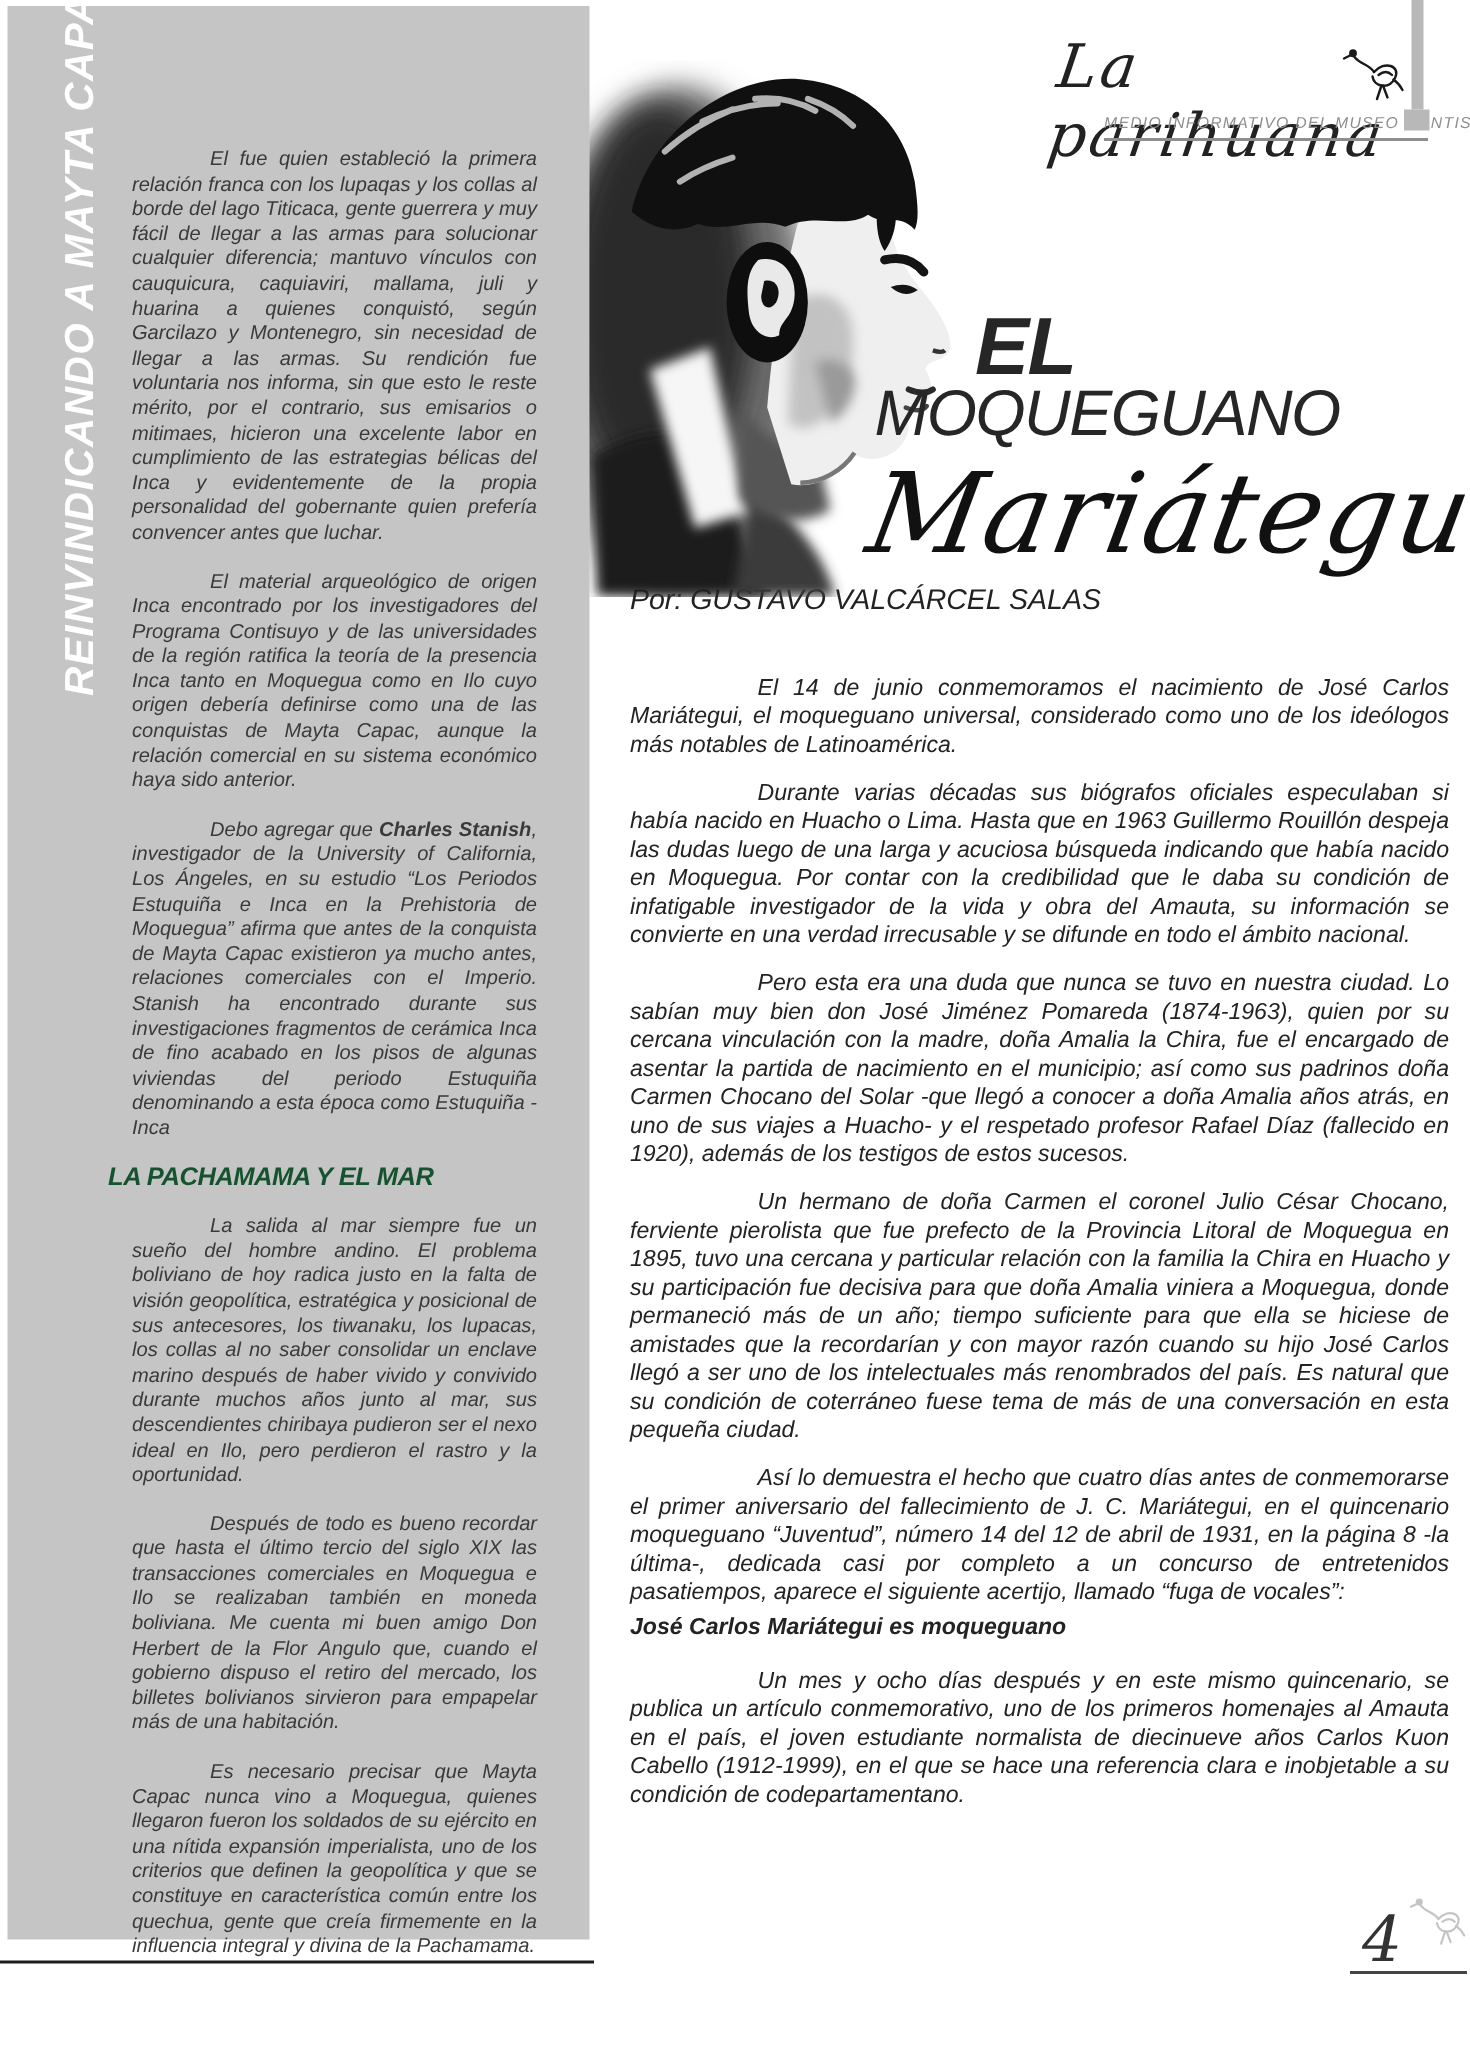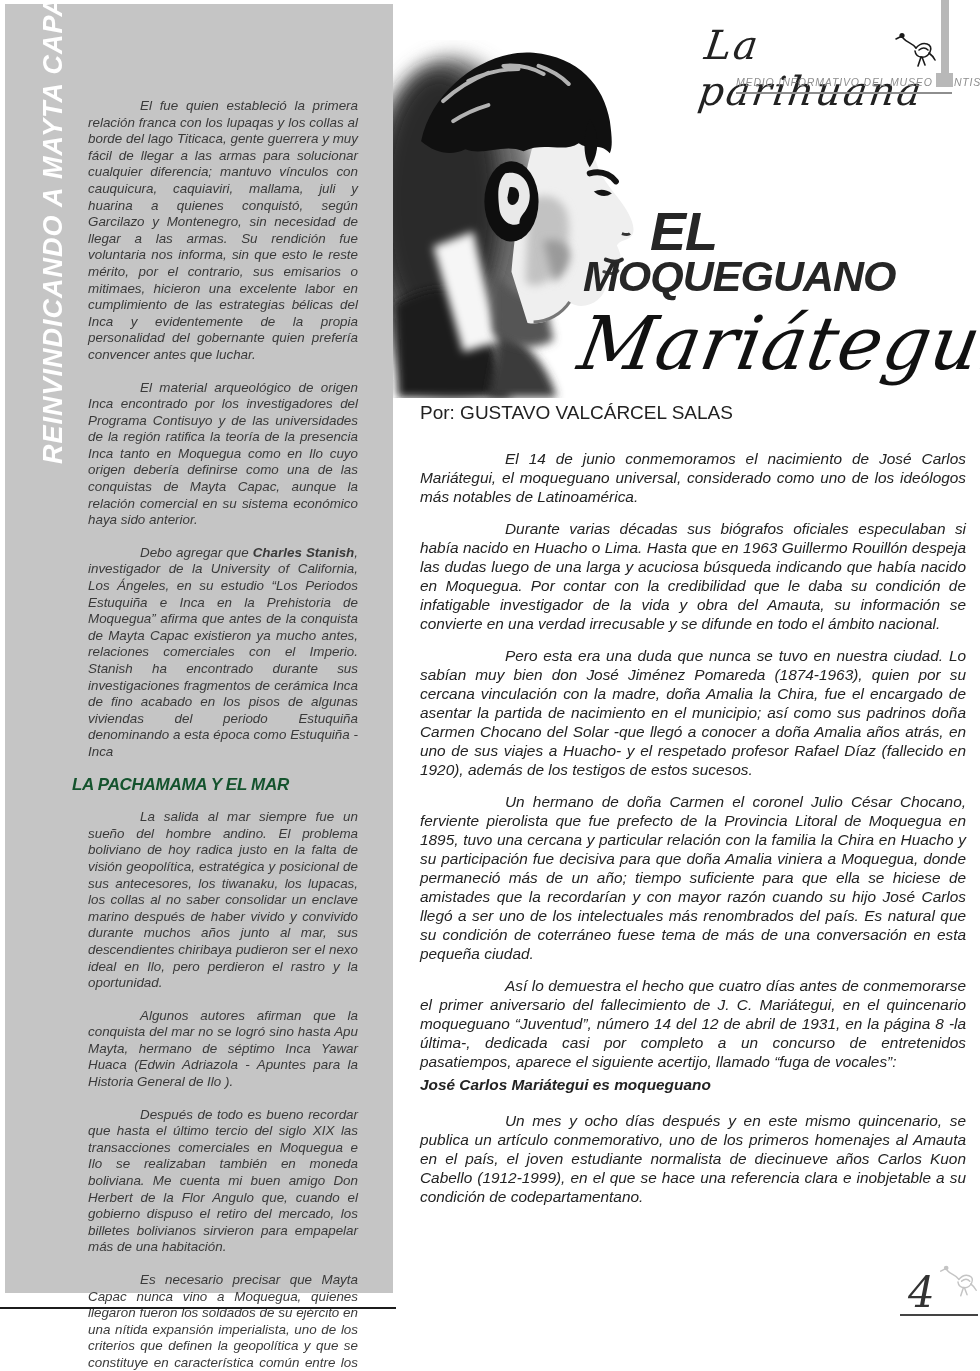--- a/index.html
+++ b/index.html
@@ -32,25 +32,25 @@
   .mast-bar{position:absolute;left:941px;top:0;width:8px;height:73px;background:#b8b8b8;}
   .mast-bar-foot{position:absolute;left:936px;top:73px;width:17px;height:14px;background:#b8b8b8;}
 
   
   .portrait{position:absolute;left:393px;top:40px;width:256px;height:358px;z-index:1;}
 
   
   .title-el{position:absolute;left:650px;top:200px;z-index:3;
           font-style:italic;font-weight:700;font-size:54px;letter-spacing:-1px;color:#262626;}
   .title-moqueguano{position:absolute;left:583px;top:252px;z-index:3;
-          font-style:italic;font-weight:700;font-size:43px;letter-spacing:-1px;color:#262626;}
+          font-style:italic;font-weight:400;font-size:43px;letter-spacing:-1px;color:#262626;}
   .title-script{position:absolute;left:580px;top:300px;z-index:3;
           font-family:"DejaVu Serif",serif;font-style:italic;font-size:74px;color:#111;
           transform:skewX(-10deg);letter-spacing:1px;}
-  .byline{position:absolute;left:420px;top:402px;font-size:19px;color:#222;}
+  .byline{position:absolute;left:420px;top:390px;font-style:italic;font-size:19px;color:#222;}
 
   
   .article{position:absolute;left:420px;top:449px;width:546px;
           font-style:italic;font-size:15.4px;line-height:19px;color:#232323;
           text-align:justify;}
   .article p{margin:0 0 13px 0;}
   .a-ind{text-indent:85px;}
   .puzzle{text-align:center;font-weight:700;white-space:pre-wrap;margin:0 0 15px 0 !important;}
   .solution{text-align:left;font-weight:700;margin:4px 0 17px 0 !important;}
 
@@ -68,21 +68,20 @@
   <aside class="panel"></aside>
 
   <div class="vtitle">REINVINDICANDO A MAYTA CAPAC</div>
 
   <div class="sidebar-body">
     <p class="sb-ind">El fue quien estableció la primera relación franca con los lupaqas y los collas al borde del lago Titicaca, gente guerrera y muy fácil de llegar a las armas para solucionar cualquier diferencia; mantuvo vínculos con cauquicura, caquiaviri, mallama, juli y huarina a quienes conquistó, según Garcilazo y Montenegro, sin necesidad de llegar a las armas. Su rendición fue voluntaria nos informa, sin que esto le reste mérito, por el contrario, sus emisarios o mitimaes, hicieron una excelente labor en cumplimiento de las estrategias bélicas del Inca y evidentemente de la propia personalidad del gobernante quien prefería convencer antes que luchar.</p>
     <p class="sb-ind">El material arqueológico de origen Inca encontrado por los investigadores del Programa Contisuyo y de las universidades de la región ratifica la teoría de la presencia Inca tanto en Moquegua como en Ilo cuyo origen debería definirse como una de las conquistas de Mayta Capac, aunque la relación comercial en su sistema económico haya sido anterior.</p>
     <p class="sb-ind"><span>Debo agregar que </span><b>Charles Stanish</b><span>, investigador de la University of California, Los Ángeles, en su estudio “Los Periodos Estuquiña e Inca en la Prehistoria de Moquegua” afirma que antes de la conquista de Mayta Capac existieron ya mucho antes, relaciones comerciales con el Imperio. Stanish ha encontrado durante sus investigaciones fragmentos de cerámica Inca de fino acabado en los pisos de algunas viviendas del periodo Estuquiña denominando a esta época como Estuquiña - Inca</span></p>
     <p class="section-heading">LA PACHAMAMA Y EL MAR</p>
     <p class="sb-ind">La salida al mar siempre fue un sueño del hombre andino. El problema boliviano de hoy radica justo en la falta de visión geopolítica, estratégica y posicional de sus antecesores, los tiwanaku, los lupacas, los collas al no saber consolidar un enclave marino después de haber vivido y convivido durante muchos años junto al mar, sus descendientes chiribaya pudieron ser el nexo ideal en Ilo, pero perdieron el rastro y la oportunidad.</p>
-    <p class="sb-ind">Algunos autores afirman que la conquista del mar no se logró sino hasta Apu Mayta, hermano de séptimo Inca Yawar Huaca (Edwin Adriazola - Apuntes para la Historia General de Ilo ).</p>
     <p class="sb-ind">Después de todo es bueno recordar que hasta el último tercio del siglo XIX las transacciones comerciales en Moquegua e Ilo se realizaban también en moneda boliviana. Me cuenta mi buen amigo Don Herbert de la Flor Angulo que, cuando el gobierno dispuso el retiro del mercado, los billetes bolivianos sirvieron para empapelar más de una habitación.</p>
     <p class="sb-ind">Es necesario precisar que Mayta Capac nunca vino a Moquegua, quienes llegaron fueron los soldados de su ejército en una nítida expansión imperialista, uno de los criterios que definen la geopolítica y que se constituye en característica común entre los quechua, gente que creía firmemente en la influencia integral y divina de la Pachamama.</p>
 
   </div>
 
   <div class="left-rule"></div>
 
   <div class="logo-script">La parihuana</div>
 
   <svg class="mast-bird" viewBox="0 0 44 44">

